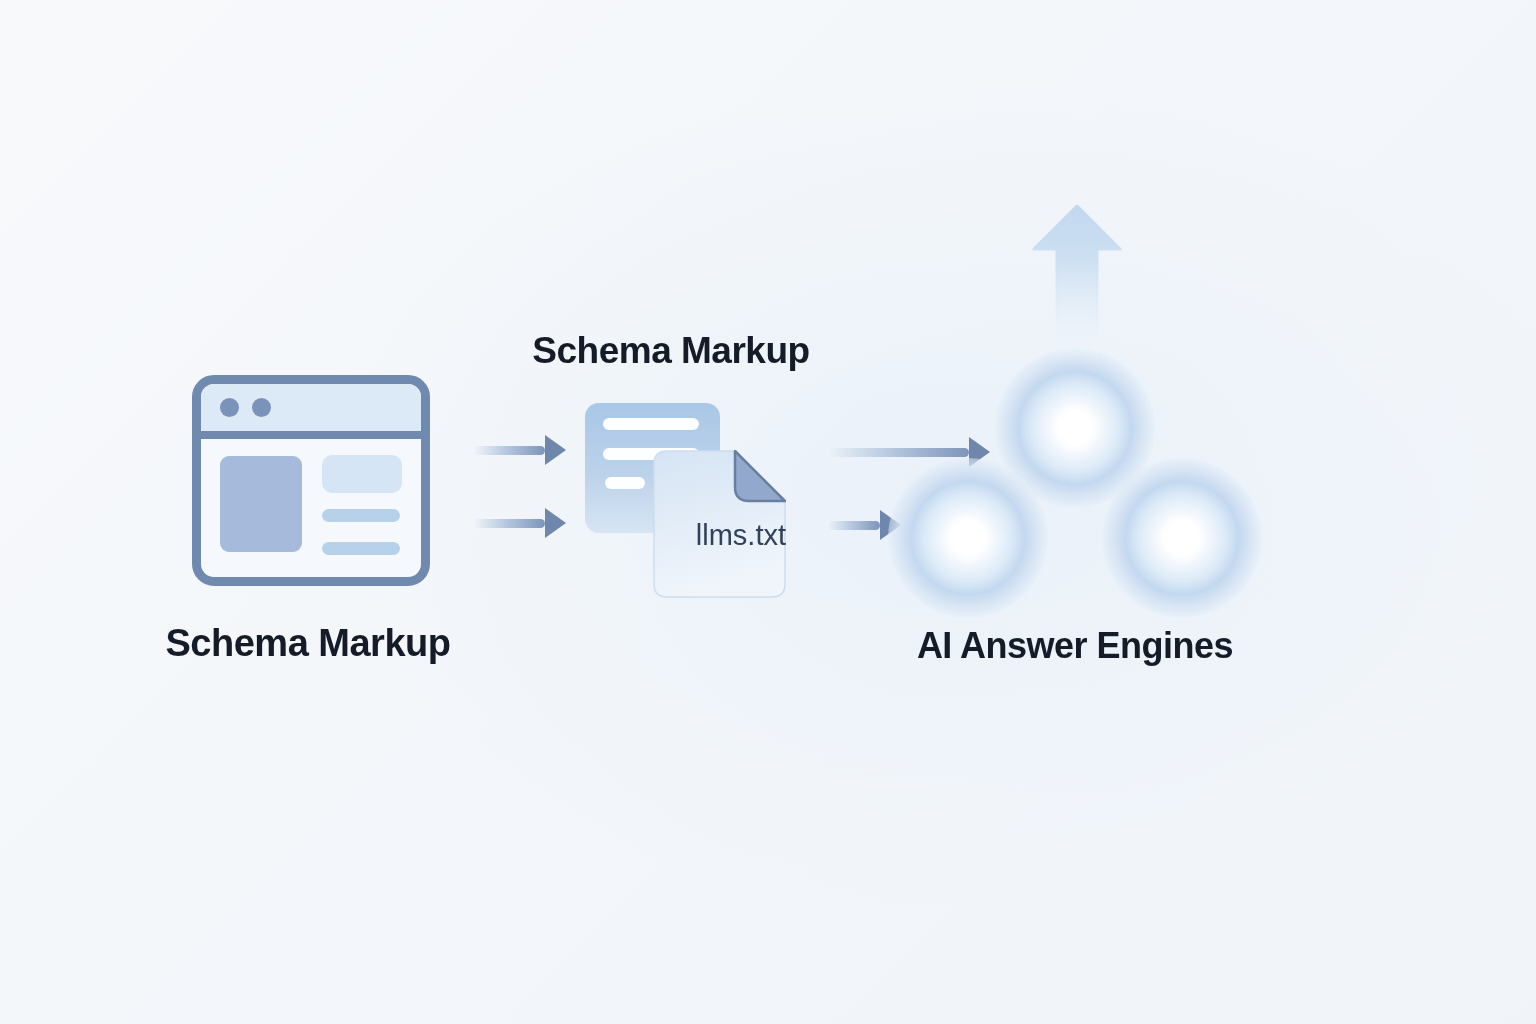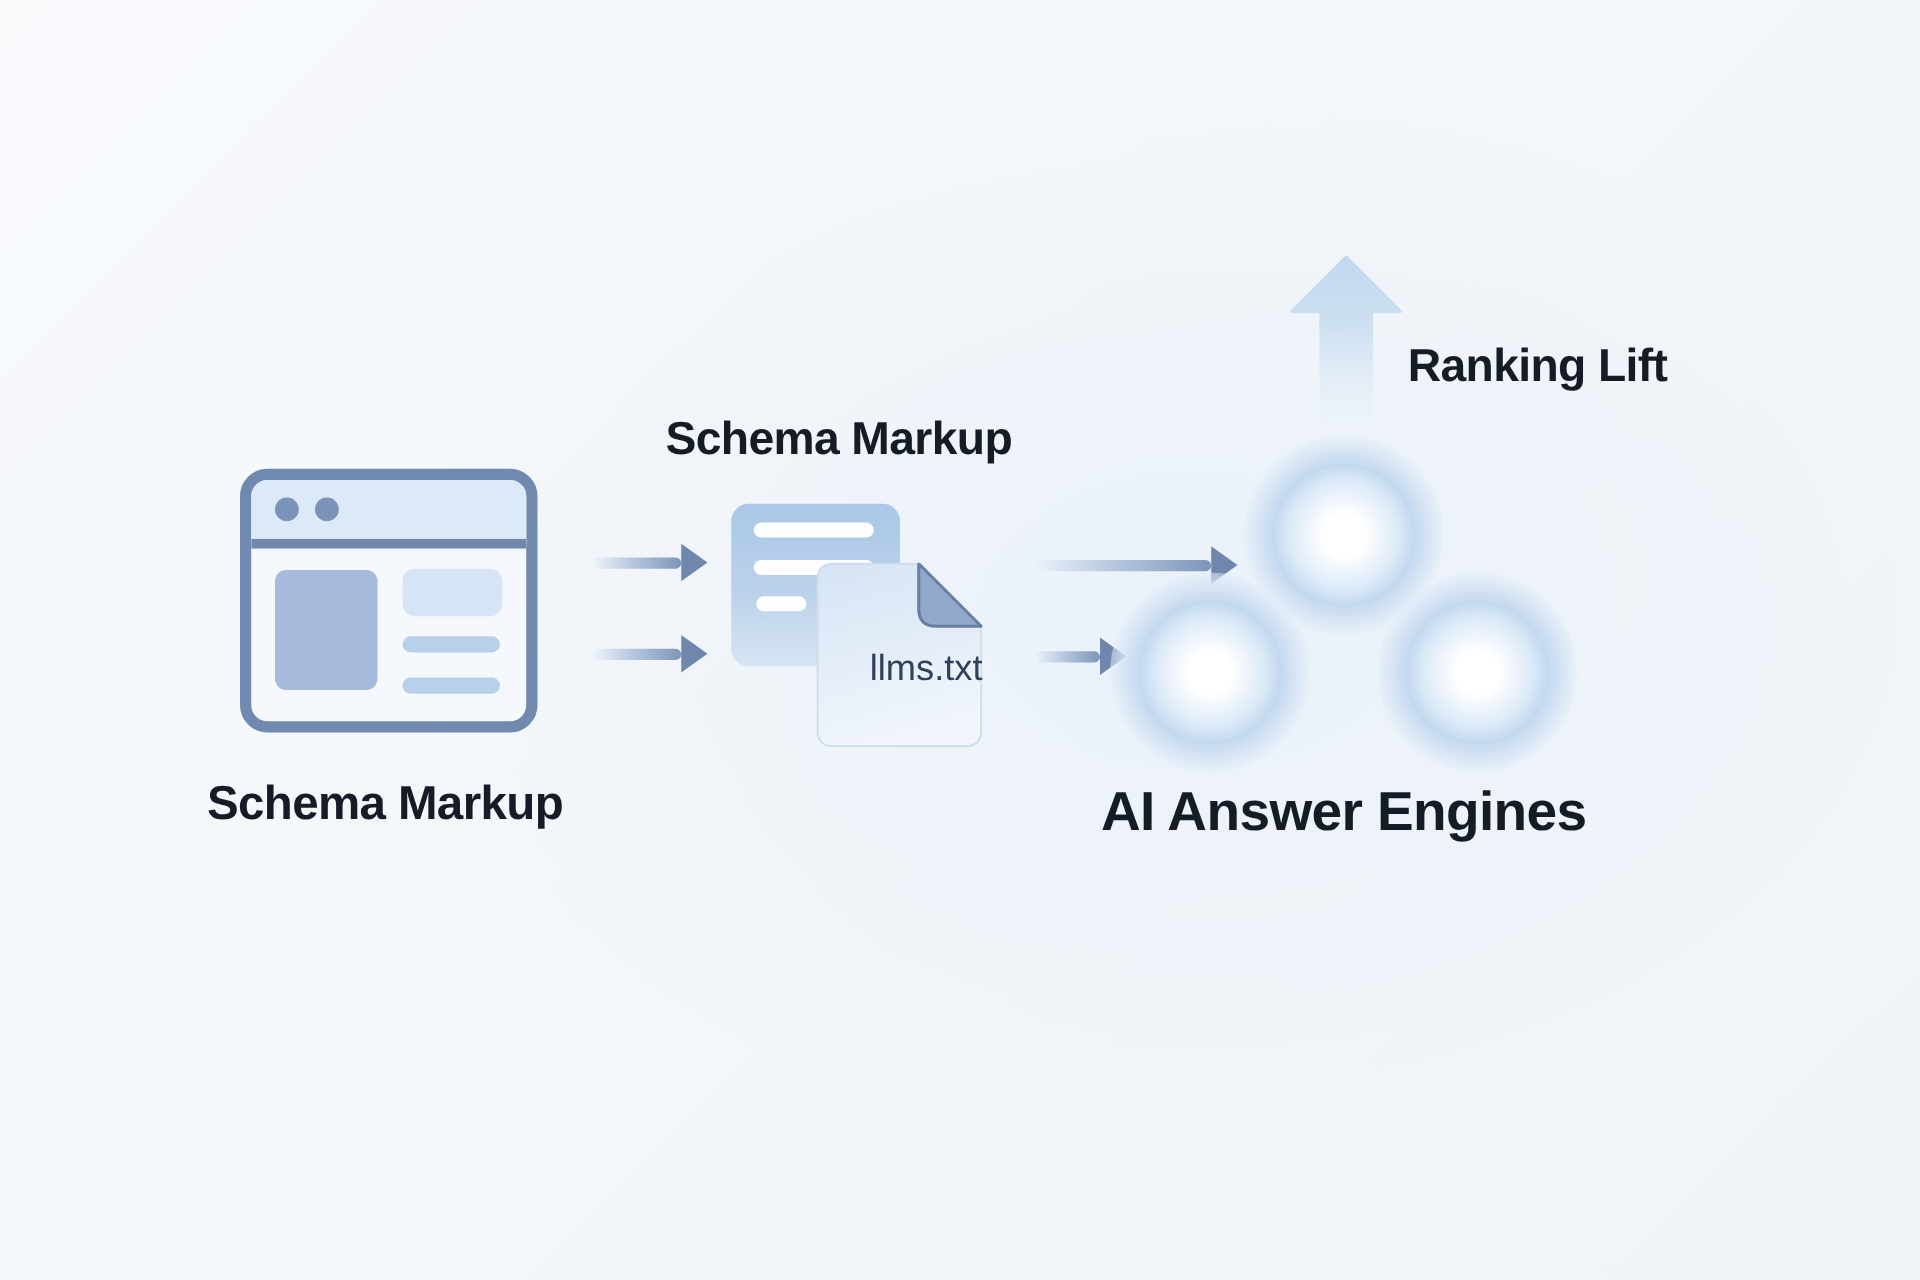--- a/index.html
+++ b/index.html
@@ -106,21 +106,21 @@
       rgba(243,247,251,0) 85%);
   }
   .glow.g1{left:995px;top:348px;}
   .glow.g2{left:888px;top:458px;}
   .glow.g3{left:1102px;top:458px;}
   
   .lift-arrow{position:absolute;left:1031px;top:204px;}
   
   .lbl-website{left:308px;top:622px;font-size:38px;}
   .lbl-markup{left:671px;top:330px;font-size:37px;}
-  .lbl-engines{left:1075px;top:625px;font-size:44px;}
+  .lbl-engines{left:1075px;top:625px;font-size:36px;}
   .lbl-ranking{left:1230px;top:272px;font-size:37px;}
 </style>
 </head>
 <body>
 
 <div class="canvas">
 
   <div class="browser">
     <div class="browser-top">
       <span class="dot"></span>
@@ -182,15 +182,14 @@
     <defs>
       <linearGradient id="liftg" x1="0" y1="0" x2="0" y2="1">
         <stop offset="0" style="stop-color:#c2d8ef"></stop>
         <stop offset="0.35" style="stop-color:#cde0f2"></stop>
         <stop offset="0.72" style="stop-color:#e4eef8;stop-opacity:0.5"></stop>
         <stop offset="1" style="stop-color:#f3f7fb;stop-opacity:0"></stop>
       </linearGradient>
     </defs>
     <path d="M46 2 L89 45 L66 45 L66 160 L26 160 L26 45 L3 45 Z" fill="url(#liftg)" stroke="url(#liftg)" stroke-width="3" stroke-linejoin="round"></path>
   </svg>
-  <div class="label lbl-ranking">Ranking Lift</div>
 
 </div>
 
 </body></html>

